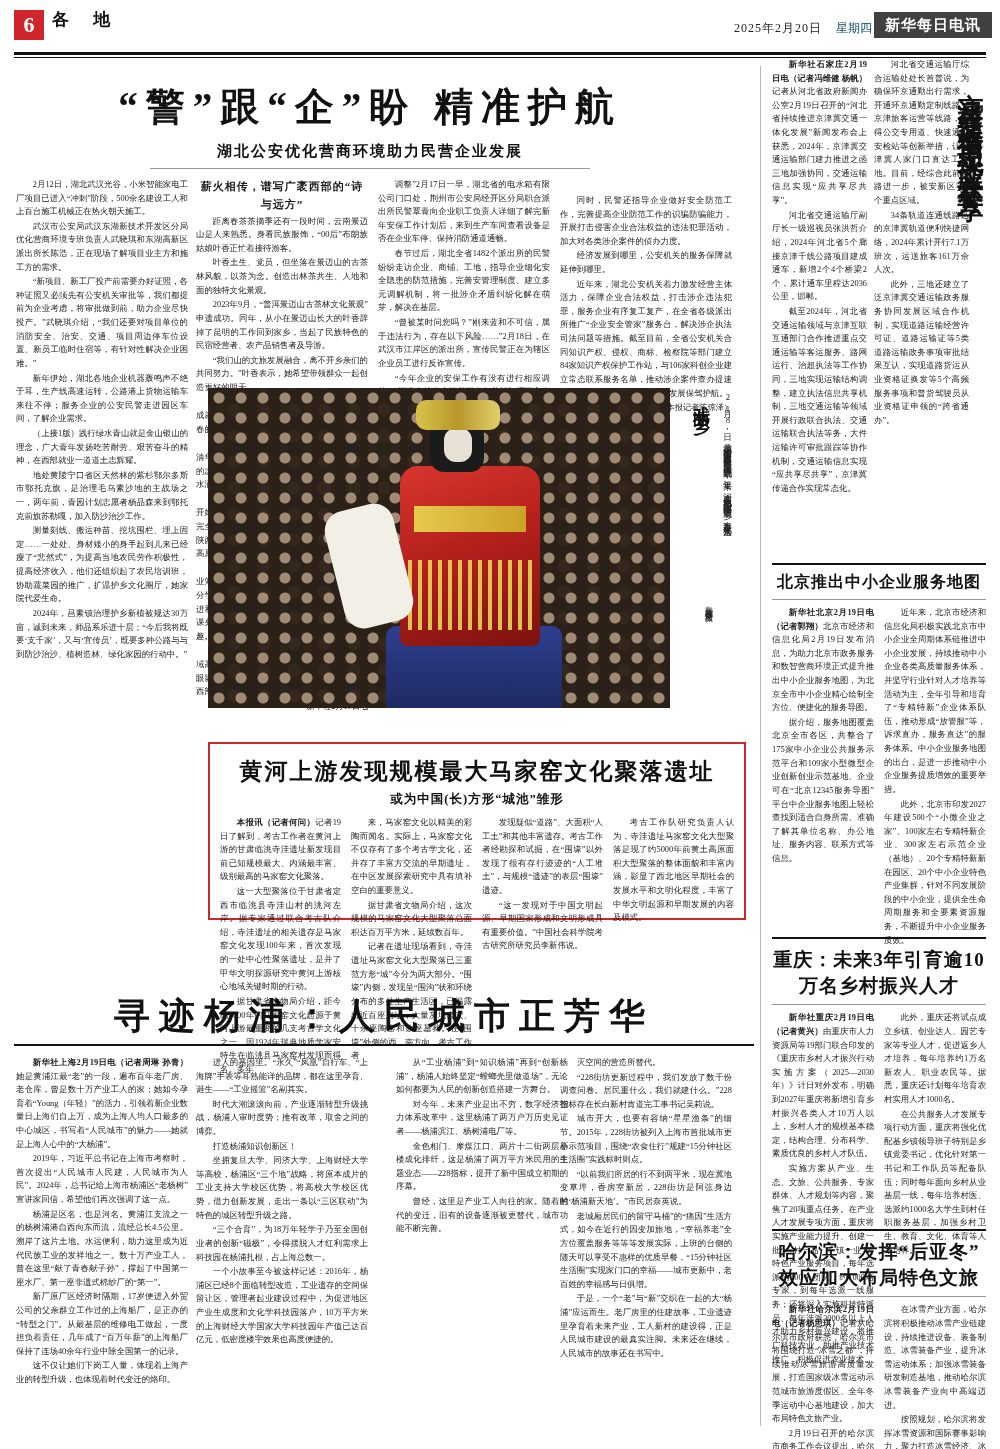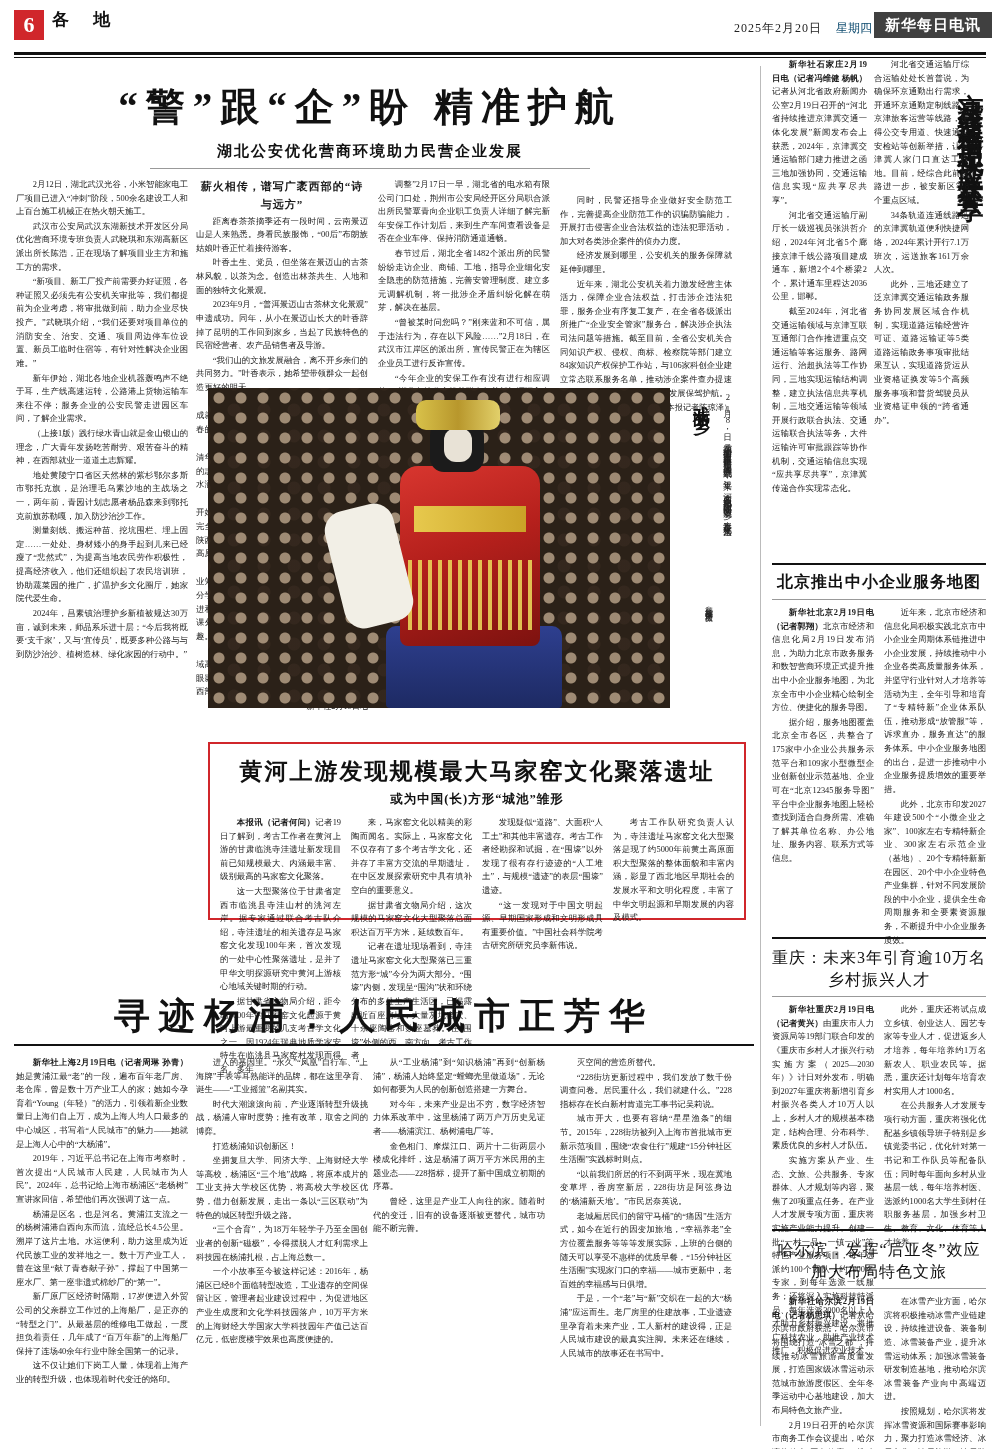--- a/index.html
+++ b/index.html
@@ -134,21 +134,21 @@
 
   
   .rh-vert{
     position:absolute;right:12px;top:72px;
     writing-mode:vertical-rl;text-orientation:upright;
     font-size:26px;font-weight:bold;letter-spacing:6px;height:380px;
   }
   .rh{
     font-size:16px;font-weight:bold;letter-spacing:1px;text-align:center;margin:6px 0 5px;
   }
-  .rh-big{font-size:16px;font-weight:normal;letter-spacing:1px;text-align:center;line-height:1.35;margin:8px 0 6px;}
+  .rh-big{font-size:19px;font-weight:bold;letter-spacing:1px;text-align:center;line-height:1.35;margin:8px 0 6px;}
   .hrule{height:1px;background:#999;margin:6px 0;}
   .hrule-dark{height:2px;background:#111;margin:7px 0;}
 </style>
 </head>
 <body>
 
 <div class="page">
 
   <div class="masthead">
     <div class="pagenum">6</div>
@@ -259,21 +259,21 @@
     <p>这不仅让她们下岗工人量，体现着上海产业的转型升级，也体现着时代变迁的烙印。</p>
   </div>
   <div class="col bodytext" style="left:196px;top:1056px;width:172px;">
     <p>进人的基因里。“永久”“凤凰”自行车、“上海牌”手表等耳熟能详的品牌，都在这里孕育、诞生——“工业摇篮”名副其实。</p>
     <p>时代大潮滚滚向前，产业逐渐转型升级挑战，杨浦人审时度势；推有改革，取舍之间的博弈。</p>
     <p>打造杨浦知识创新区！</p>
     <p>坐拥复旦大学、同济大学、上海财经大学等高校，杨浦区“三个地”战略，将原本成片的工业支持大学校区优势，将高校大学校区优势，借力创新发展，走出一条以“三区联动”为特色的城区转型升级之路。</p>
     <p>“三个合育”，为18万年轻学子乃至全国创业者的创新“磁极”，令得摆脱人才红利需求上科技园在杨浦扎根，占上海总数一。</p>
     <p>一个小故事至今被这样记述：2016年，杨浦区已经8个面临转型改造，工业遗存的空间保留让区，管理者起业建设过程中，为促进地区产业生成度和文化学科技园落户，10万平方米的上海财经大学国家大学科技园年产值已达百亿元，低密度楼宇效果也高度便捷的。</p>
   </div>
-  <div class="col bodytext" style="left:373px;top:1056px;width:172px;">
+  <div class="col bodytext" style="left:396px;top:1056px;width:172px;">
     <p>从“工业杨浦”到“知识杨浦”再到“创新杨浦”，杨浦人始终坚定“螳螂壳里做道场”，无论如何都要为人民的创新创造搭建一方舞台。</p>
     <p>对今年，未来产业是出不穷，数字经济智力体系改革中，这里杨浦了两万户万历史见证者——杨浦滨江、杨树浦电厂等。</p>
     <p>金色相门、摩煤江口、两片十二街两层小楼成化排纤，这是杨浦了两万平方米民用的主题业态——228指标，提开了新中国成立初期的序幕。</p>
     <p>曾经，这里是产业工人向往的家。随着时代的变迁，旧有的设备逐渐被更替代，城市功能不断完善。</p>
   </div>
   <div class="col bodytext" style="left:560px;top:1056px;width:172px;">
     <p>灭空间的营造所替代。</p>
     <p>“228街坊更新过程中，我们发放了数千份调查问卷。居民重什么，我们就建什么。”228指标存在长白新村肯道完工事书记吴莉说。</p>
     <p>城市开大，也要有容纳“星星渔条”的细节。2015年，228街坊被列入上海市首批城市更新示范项目，围绕“农食住行”规建“15分钟社区生活圈”实践标时则点。</p>
     <p>“以前我们所居的行不到两平米，现在冀地变草坪，香房室新居，228街坊是阿弦身边的‘杨浦新天地’。”市民居奈英说。</p>

